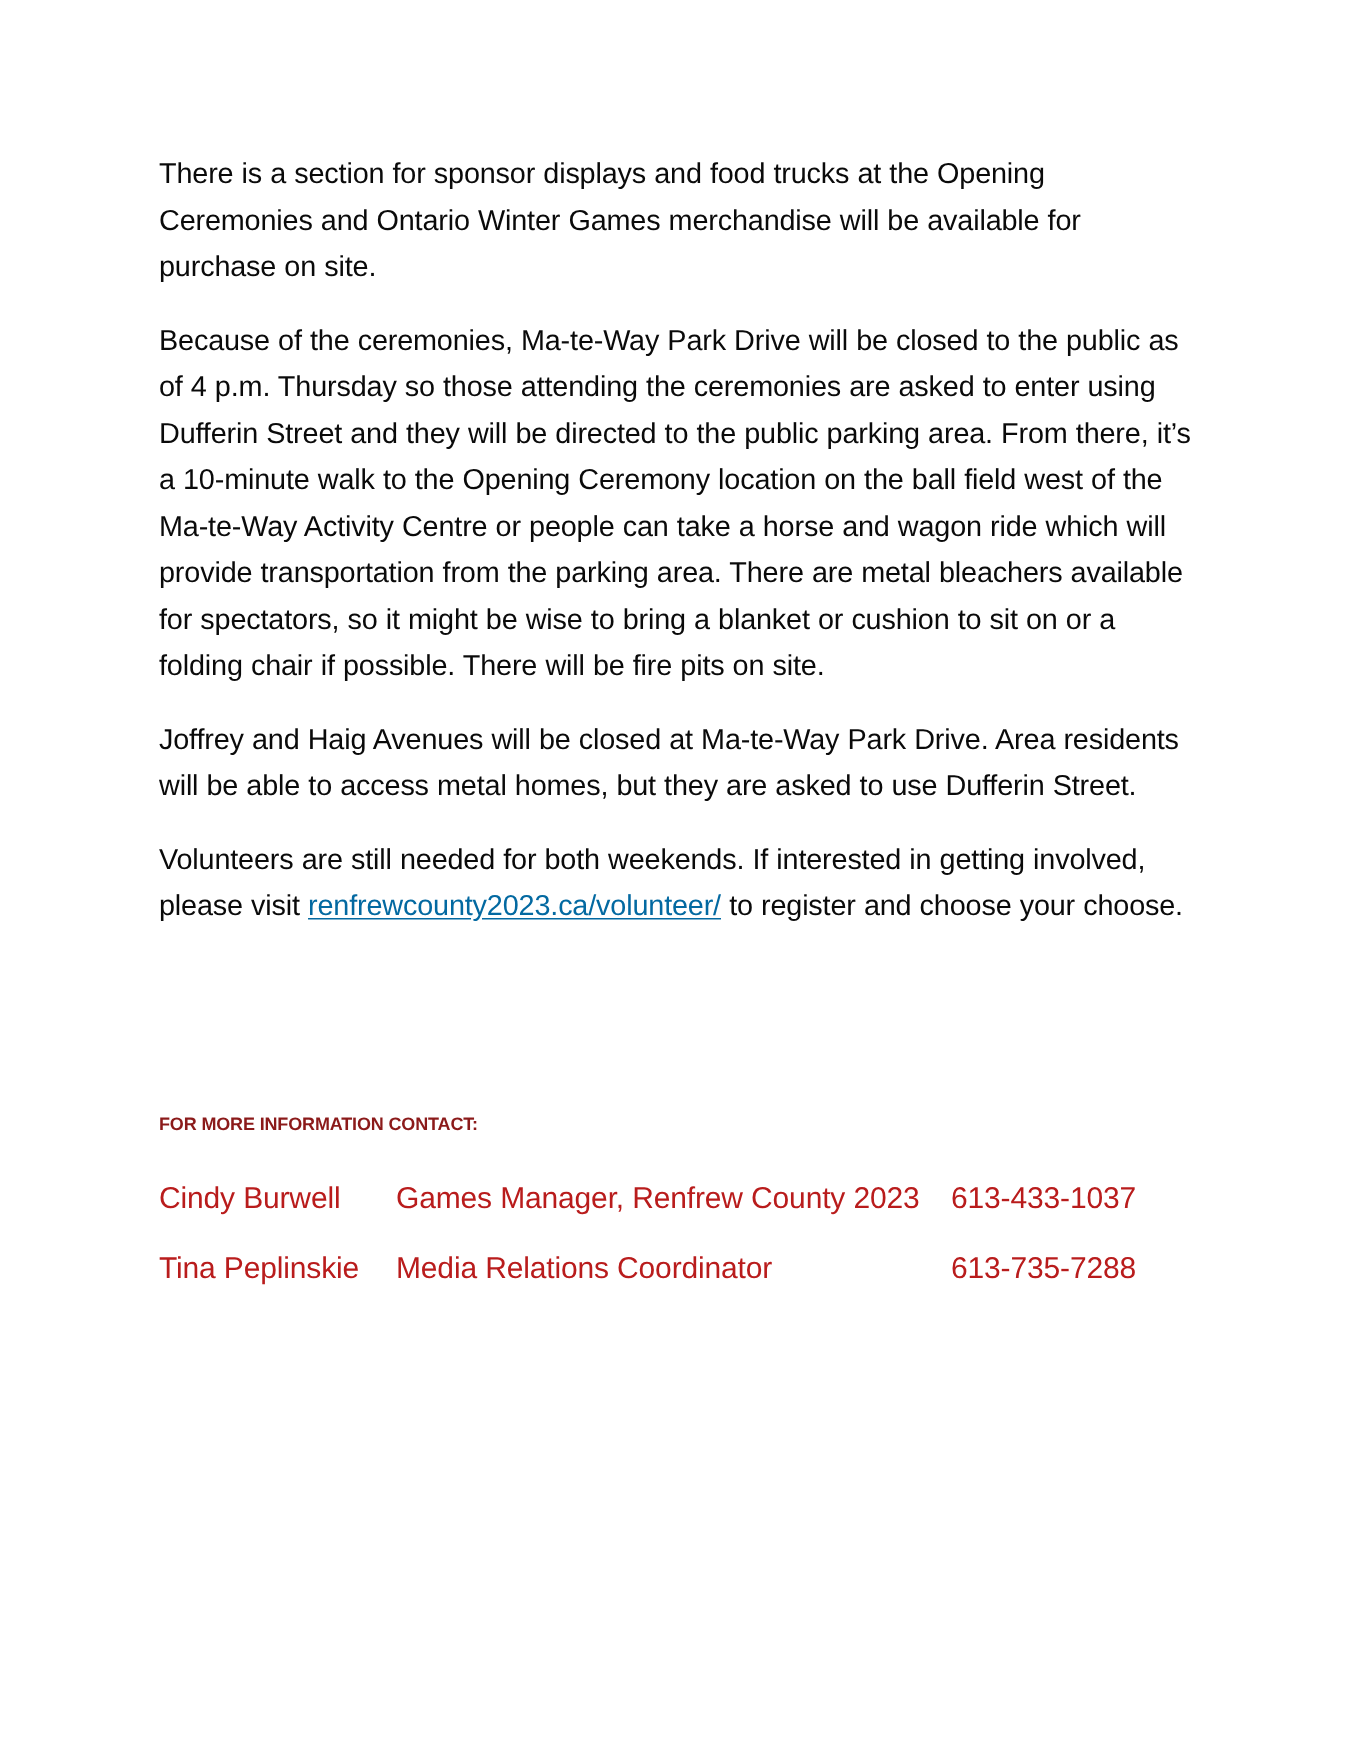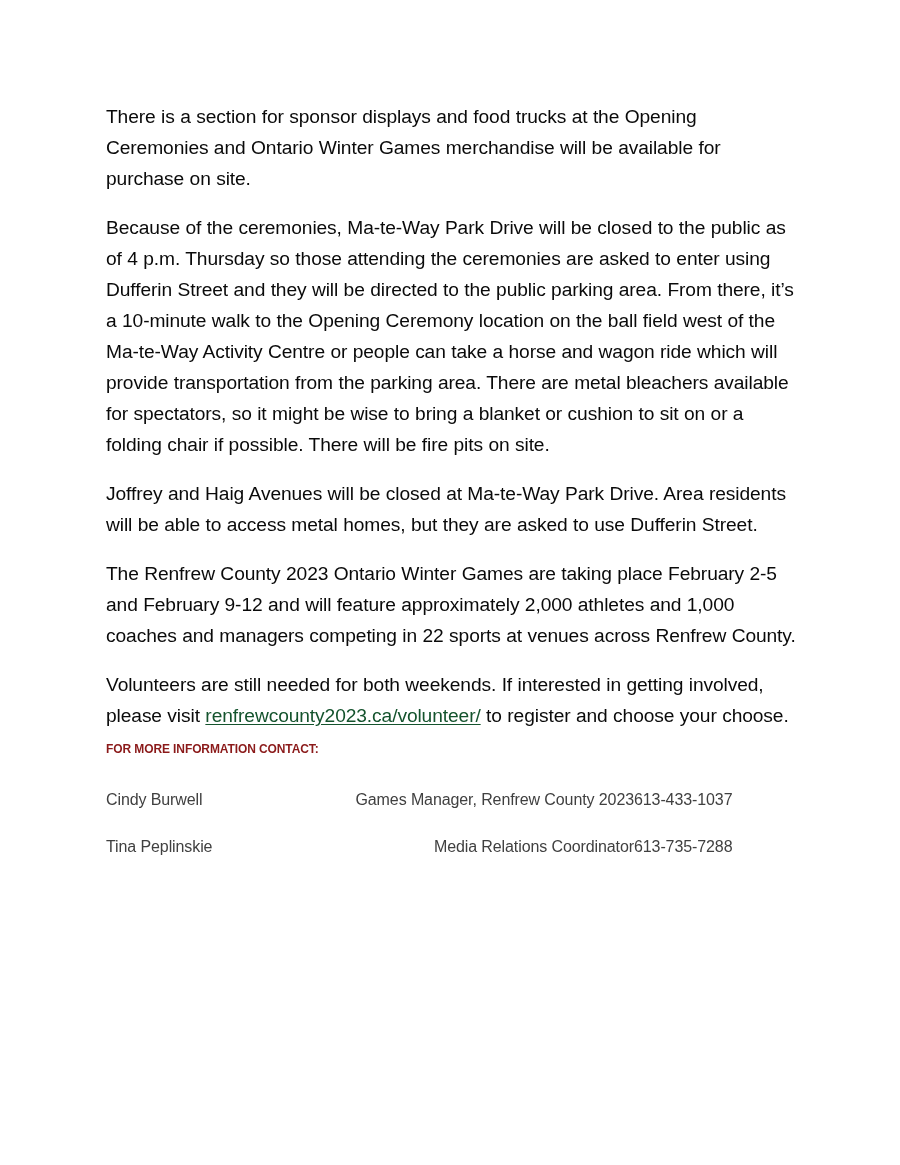--- a/index.html
+++ b/index.html
@@ -41,21 +41,21 @@
     color: #0a0a0a;
     text-align: left;
     font-weight: 400;
   }
 
   p.para:last-of-type {
     margin-bottom: 0;
   }
 
   a.doc-link {
-    color: #14532d;
+    color: #0369a1;
     text-decoration: underline;
     text-underline-offset: 2px;
   }
 
   .contact-heading {
     position: absolute;
     left: 106px;
     top: 742px;
     font-size: 12px;
     font-weight: bold;
@@ -66,52 +66,51 @@
 
   .contact-table {
     position: absolute;
     left: 106px;
     top: 785px;
     width: 700px;
     border-collapse: collapse;
   }
 
   .contact-table td {
-    font-size: 16px;
+    font-size: 20px;
     line-height: 29px;
     letter-spacing: -0.1px;
-    color: #404040;
+    color: #b91c1c;
     padding: 0 0 18px 0;
     vertical-align: top;
     white-space: nowrap;
   }
 
   .contact-table tr:last-child td {
     padding-bottom: 0;
     margin-top: 20px;
   }
 
   .col-name  { width: 158px; }
-  .col-role  { width: 370px; text-align: right; }
+  .col-role  { width: 370px; }
   .col-phone { width: 172px; }
 </style>
 </head>
 <body>
 
 <div class="page">
 
   <div class="content">
 
     <p class="para">There is a section for sponsor displays and food trucks at the Opening Ceremonies and Ontario Winter Games merchandise will be available for purchase on site.</p>
 
     <p class="para">Because of the ceremonies, Ma-te-Way Park Drive will be closed to the public as of 4 p.m. Thursday so those attending the ceremonies are asked to enter using Dufferin Street and they will be directed to the public parking area. From there, it’s a 10-minute walk to the Opening Ceremony location on the ball field west of the Ma-te-Way Activity Centre or people can take a horse and wagon ride which will provide transportation from the parking area. There are metal bleachers available for spectators, so it might be wise to bring a blanket or cushion to sit on or a folding chair if possible. There will be fire pits on site.</p>
 
     <p class="para">Joffrey and Haig Avenues will be closed at Ma-te-Way Park Drive. Area residents will be able to access metal homes, but they are asked to use Dufferin Street.</p>
 
-    <p class="para">The Renfrew County 2023 Ontario Winter Games are taking place February 2-5 and February 9-12 and will feature approximately 2,000 athletes and 1,000 coaches and managers competing in 22 sports at venues across Renfrew County.</p>
 
 
     <p class="para"><span>Volunteers are still needed for both weekends. If interested in getting involved, please visit </span><a class="doc-link" href="#">renfrewcounty2023.ca/volunteer/</a><span> to register and choose your choose.</span></p>
 
   </div>
 
   <div class="contact-heading">FOR MORE INFORMATION CONTACT:</div>
 
   <table class="contact-table">
     <tbody>

